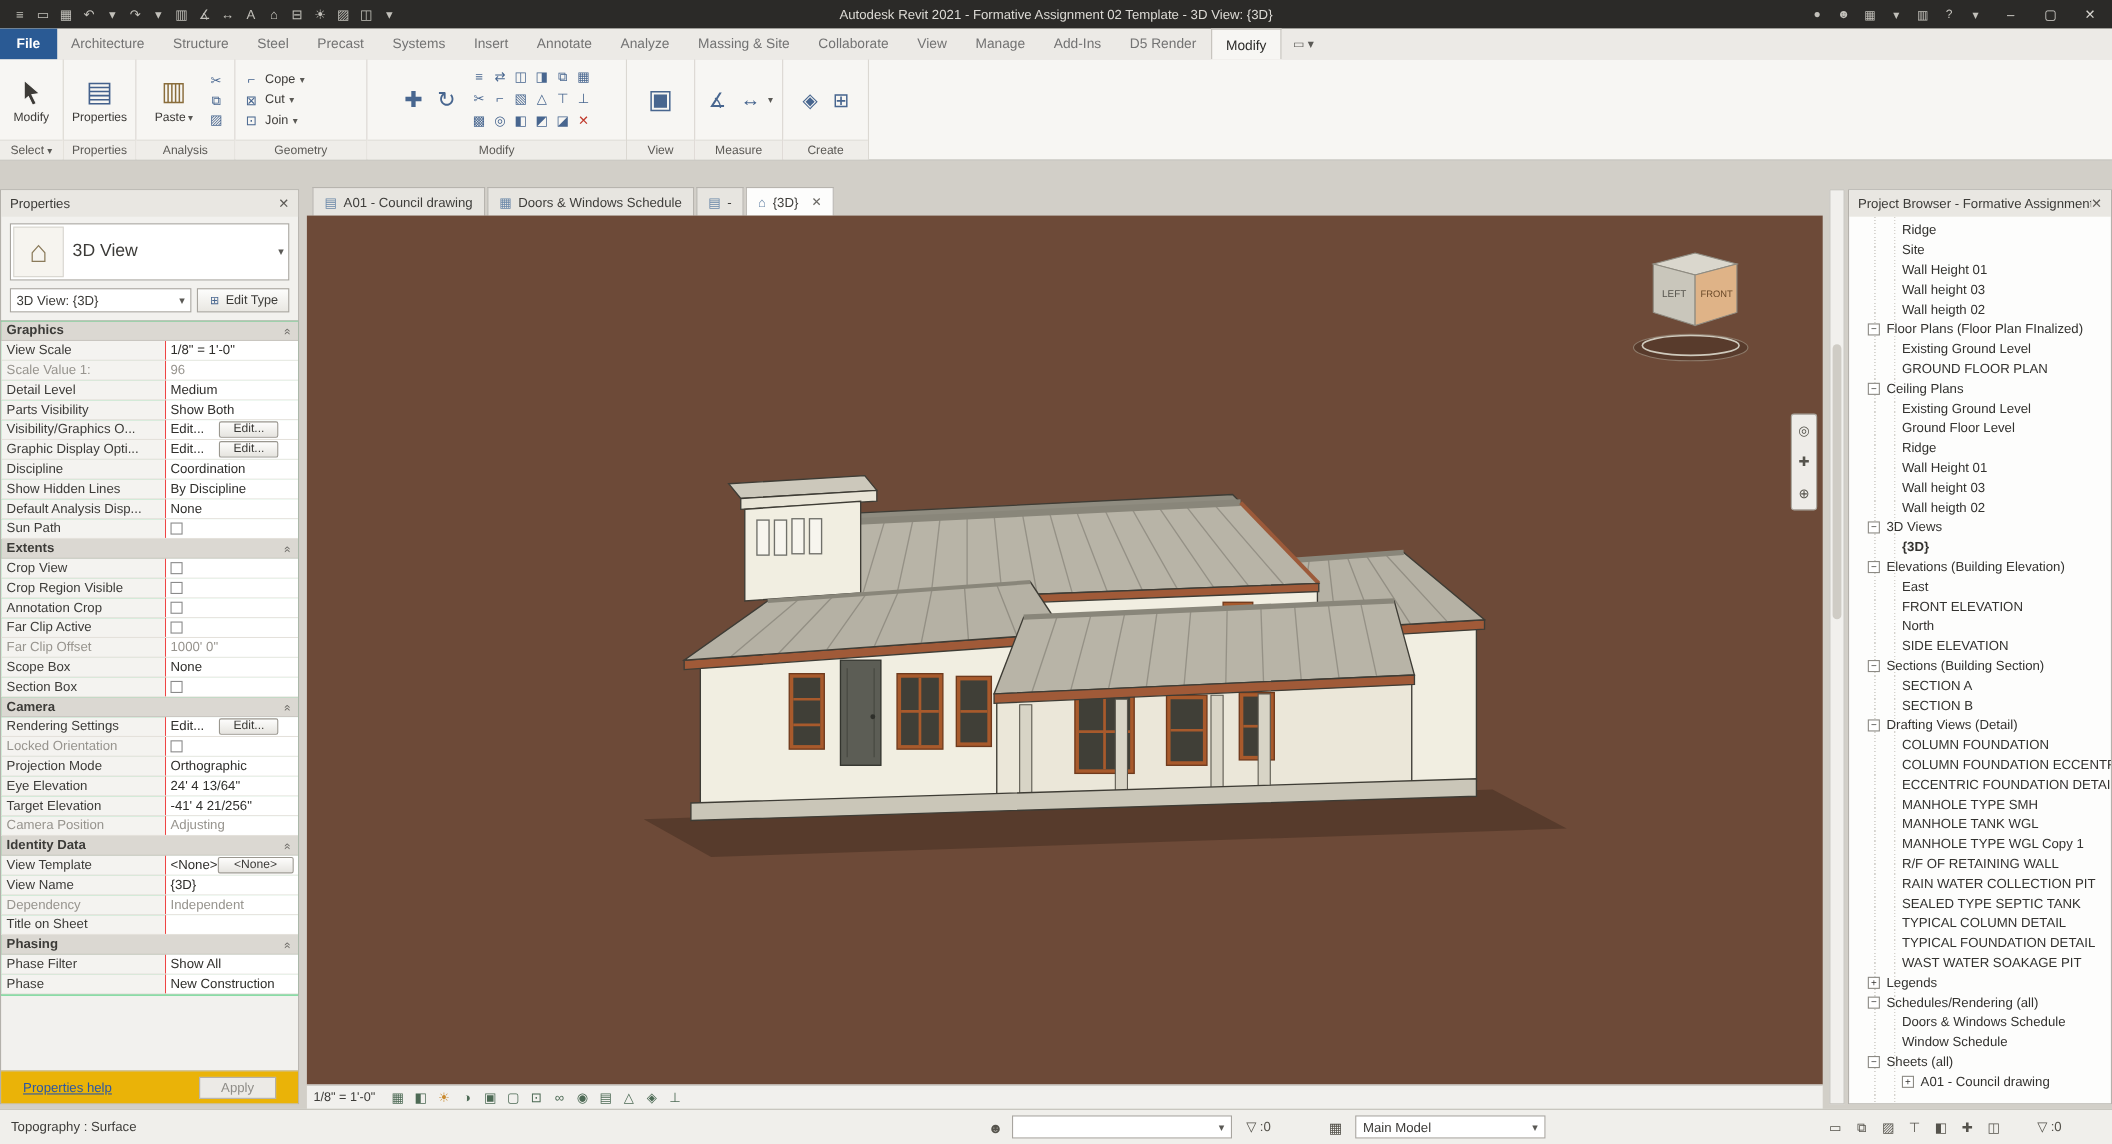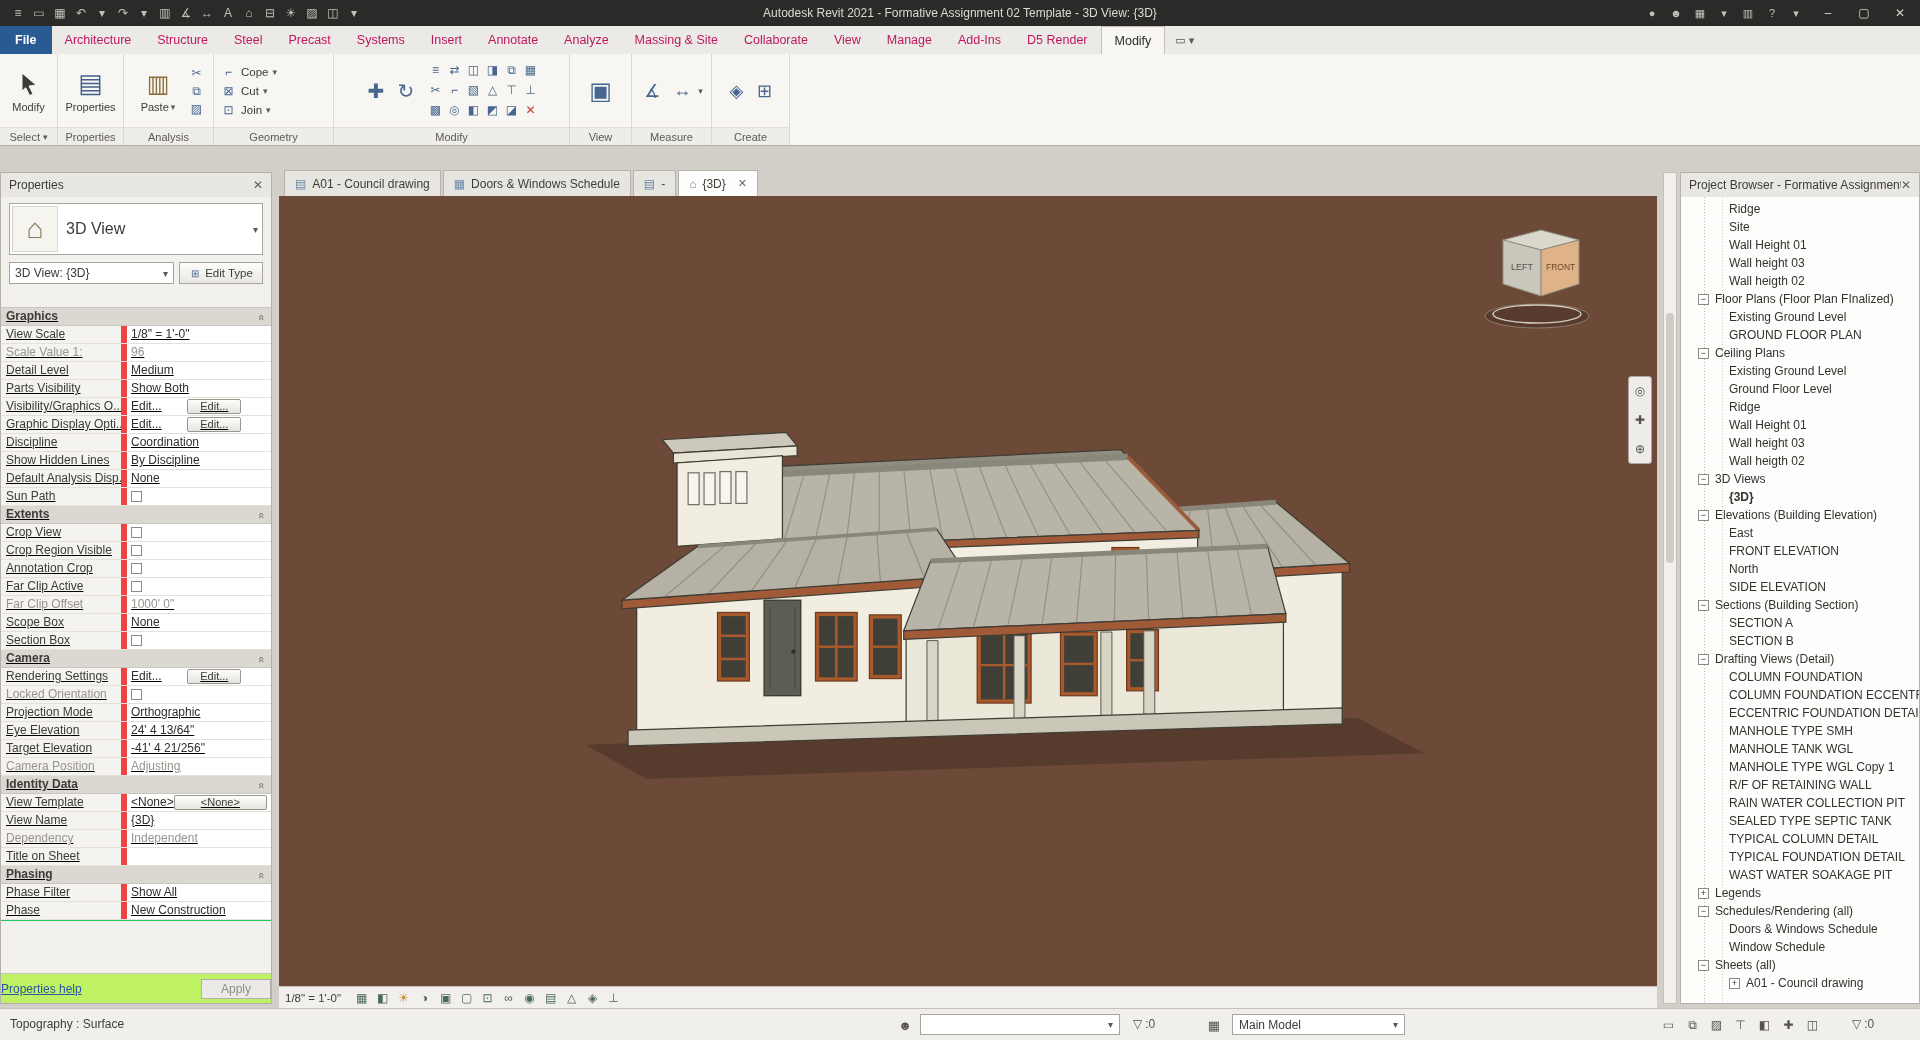--- a/index.html
+++ b/index.html
@@ -14,21 +14,21 @@
     font-size:12px; color:#c2c0ba; }
   .tb-title { position:absolute; left:50%; transform:translateX(-50%); font-size:12px; color:#dcdad5; white-space:nowrap; }
   .tb-right { margin-left:auto; display:flex; align-items:center; gap:4px; padding-right:2px; }
   .tb-right .qico { font-size:11px; }
   .winbtn { width:36px; height:26px; display:flex; align-items:center; justify-content:center;
     font-size:12px; color:#d6d4cf; }
 
   
   #tabrow { position:absolute; left:0; top:26px; width:1920px; height:28px;
     background:#eceae6; display:flex; align-items:stretch; font-size:12.5px; }
-  .rtab { padding:0 13px; display:flex; align-items:center; color:#be185d; }
+  .rtab { padding:0 13px; display:flex; align-items:center; color:#737373; }
   .rtab[data-file="1"] { background:var(--file-tab-blue,#2a5a94); color:#fff; font-weight:bold; padding:0 15px; }
   .rtab[data-active="1"] { background:#f7f6f3; border:1px solid #c2bfb9; border-bottom:none; color:#2d2c2a; }
   .ribtoggle { display:flex; align-items:center; gap:3px; margin-left:10px; color:#5a5955; font-size:11px; }
 
   
   #ribbon { position:absolute; left:0; top:54px; width:1920px; height:92px;
     background:#f7f6f3; border-bottom:1px solid #b4b1ab; display:flex; }
   .rpanel { height:100%; border-right:1px solid #dbd8d2; display:flex; flex-direction:column; }
   .rp-body { flex:1; display:flex; align-items:center; justify-content:center; gap:4px; padding:3px 6px; }
   .rp-label { height:18px; font-size:11px; color:#5c5a56; background:#efede9;
@@ -70,43 +70,43 @@
     display:flex; align-items:center; justify-content:center; font-size:28px; color:#8a7a5a; background:#f6f4ef; }
   .typesel .tlabel { font-size:16px; color:#3c3b38; margin-left:6px; }
   .typesel .tcaret { position:absolute; right:4px; top:50%; transform:translateY(-50%);
     font-size:10px; color:#5a5955; }
   .viewrow { margin:7px 8px 0 8px; display:flex; gap:5px; height:22px; }
   .viewsel { flex:1; background:#fff; border:1px solid #a8a59f; display:flex; align-items:center;
     font-size:12px; color:#3c3b38; padding:0 5px; position:relative; }
   .viewsel .tcaret { margin-left:auto; font-size:10px; color:#5a5955; }
   .edittype { width:84px; display:flex; align-items:center; justify-content:center; gap:4px;
     border:1px solid #a8a59f; background:linear-gradient(#fdfdfc,#e9e7e2); font-size:11.5px; color:#3c3b38; }
-  .pgrid { margin-top:23px; border-top:1px solid #c8c5bf; overflow:hidden; height:614px; background:#22c55e;text-decoration:underline; }
+  .pgrid { margin-top:7px; border-top:1px solid #c8c5bf; overflow:hidden; height:614px; background:#22c55e; }
   .prow { display:flex; height:18px; line-height:17px; border-bottom:1px solid #e4e1db;
     position:relative; background:#f4f3f0; font-size:12px; }
-  .plab { width:126px; padding:0 5px; color:#3c3b38; border-right:6px solid #ef4444;
+  .plab { width:150px; padding:0 5px; color:#3c3b38; border-right:1px solid #ef4444;
     overflow:hidden; white-space:nowrap; }
   .prow[data-dim="1"] .plab { color:#97948e; }
   .pval { flex:1; background:#fff; padding:0 4px; display:flex; align-items:center; overflow:hidden; }
   .pvtext { white-space:nowrap; color:#2f2e2b; }
   .prow[data-kind="gray"] .pvtext { color:#97948e; }
   .pvchk { display:none; width:11px; height:11px; border:1px solid #8b8b8b; background:#fff; }
   .prow[data-kind="chk"] .pvchk { display:inline-block; }
   .pvbtn { display:none; font-family:inherit; font-size:11px; height:15px; line-height:13px;
     border:1px solid #9a978f; border-radius:2px; background:linear-gradient(#fdfdfc,#e6e4df);
     color:#3c3b38; padding:0 12px; }
   .prow[data-kind="btn"] .pvbtn { display:inline-block; margin:0 auto; }
   .prow[data-kind="btnw"] .pvbtn { display:block; width:97%; margin:0 auto; }
   .prow[data-t="h"] { background:#dbd8d2; border-bottom-color:#c9c6c0; }
   .prow[data-t="h"] .plab { width:auto; flex:1; border-right:none; font-weight:bold; }
   .phchev { display:none; position:absolute; right:7px; top:1px; font-size:11px; color:#6b6965;
     transform:rotate(90deg); }
   .prow[data-t="h"] .phchev { display:block; }
   .prop-bottom { margin-top:auto; height:30px; border-top:1px solid #c8c5bf; display:flex;
-    align-items:center; padding:0 0; justify-content:space-between; background:#bef264; }
+    align-items:center; padding:0 20px; justify-content:space-between; background:#eab308; }
   .help-link { font-size:12px; color:#2a56a5; text-decoration:underline; }
   .applybtn { width:70px; height:20px; border:1px solid #b3b0aa; background:#eceae6;
     color:#8f8d88; font-size:12px; font-family:inherit; }
 
   
   #viewport { position:absolute; left:279px; top:196px; width:1378px; height:790px;
     background:var(--viewport-bg,#6d4a38); overflow:hidden; }
   #viewport svg.model { width:100%; height:100%; display:block; }
   #viewcube { position:absolute; right:52px; top:26px; width:130px; height:112px; }
   #navbar { position:absolute; right:5px; top:180px; width:24px; height:88px;

